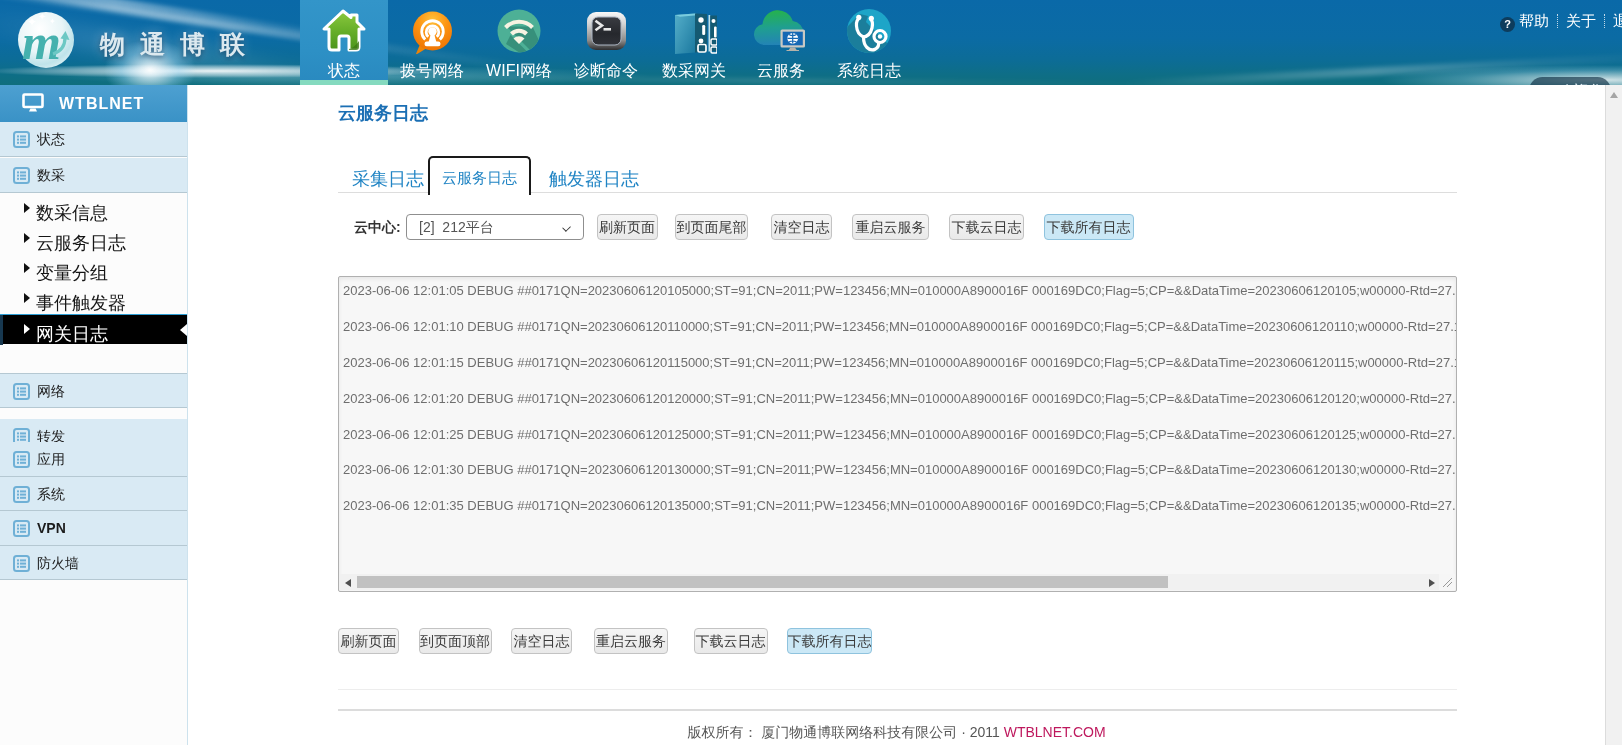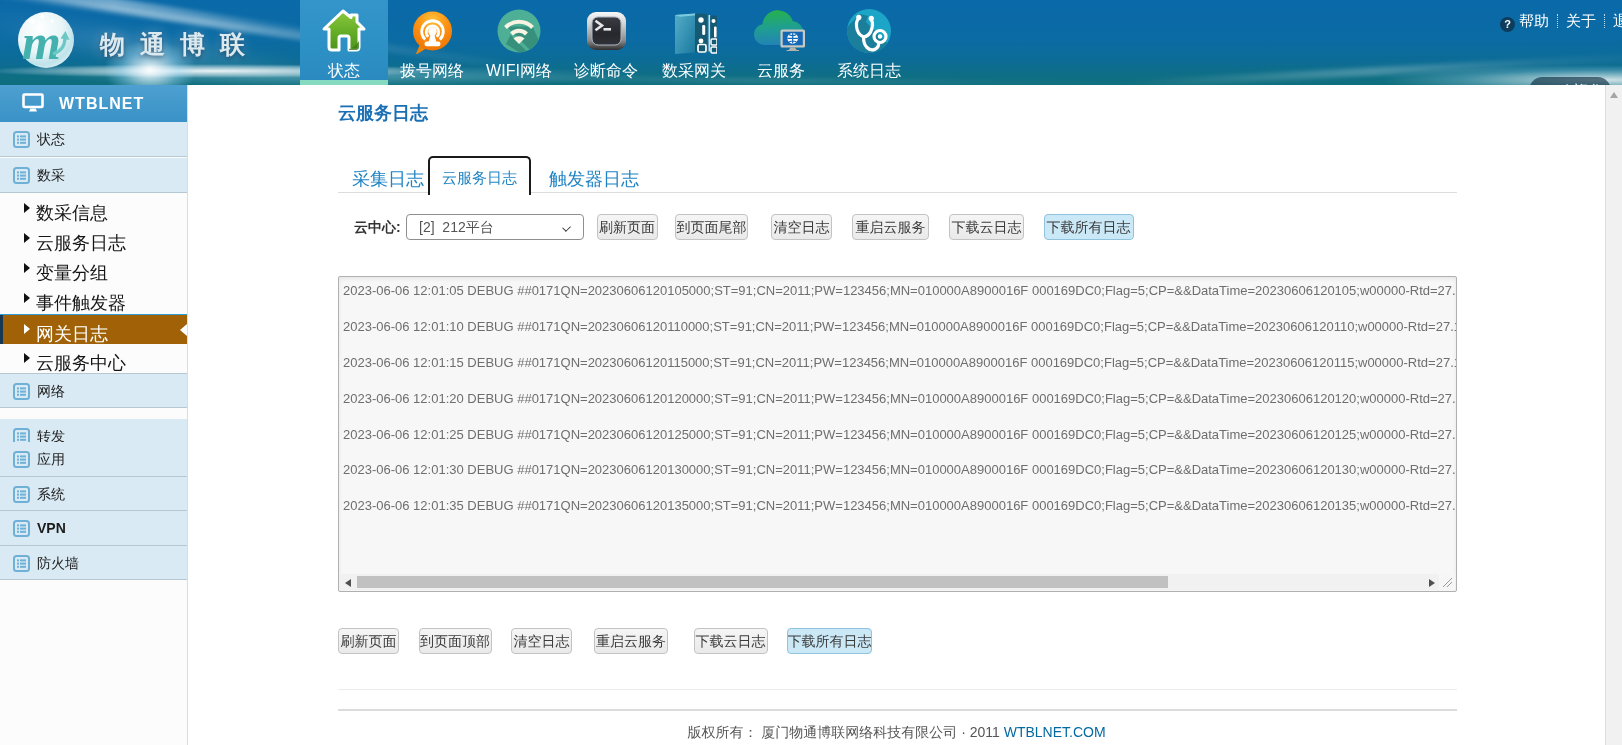--- a/index.html
+++ b/index.html
@@ -48,21 +48,21 @@
 #side-head { position:absolute; left:0; top:85px; width:187px; height:37px;
   background:linear-gradient(180deg,#4da0d1 0%,#3a92c6 100%); color:#fff; font-weight:bold; font-size:16px; letter-spacing:1px; }
 #side-head span { position:absolute; left:59px; top:10px; }
 #side-head svg { position:absolute; left:22px; top:8px; }
 .mitem { position:absolute; left:0; width:187px; height:35px; background:#d9eaf4; border-bottom:1px solid #b5c8d2; color:#1c1c1c; font-size:14px; }
 .mitem span { position:absolute; left:37px; top:9px; }
 .mitem svg { position:absolute; left:13px; top:9px; }
 .subitem { position:absolute; left:0; width:187px; height:30px; background:#fcfcfc; color:#151515; font-size:18px; }
 .subitem .tri { position:absolute; left:24px; top:9px; width:0; height:0; border-left:6px solid #111; border-top:5px solid transparent; border-bottom:5px solid transparent; }
 .subitem span { position:absolute; left:36px; top:7px; }
-#sub-active { background:#a16207; color:#fff; border-top:1px solid #2d9ed4; }
+#sub-active { background:#000000; color:#fff; border-top:1px solid #2d9ed4; }
 #sub-active .tri { border-left-color:#fff; }
 #sub-active .bar { position:absolute; left:0; top:0; width:3px; height:30px; background:#173850; }
 #sub-active .notch { position:absolute; left:auto; right:0; top:9px; width:0; height:0; border-right:7px solid #fff; border-top:6px solid transparent; border-bottom:6px solid transparent; }
 
 
 #title { position:absolute; left:338px; top:101px; font-size:18px; font-weight:bold; color:#1b6fb4; }
 #tabline { position:absolute; left:338px; top:192px; width:1119px; height:1px; background:#dddddd; }
 .tabtxt { position:absolute; top:167px; font-size:18px; color:#2084c4; }
 #tab-active { position:absolute; left:428px; top:156px; width:103px; height:39px; background:#fff; border:2px solid #1a1a1a; border-bottom:none; border-radius:5px 5px 0 0; z-index:3; }
 #tab-active span { position:absolute; left:0; right:0; top:11px; text-align:center; font-size:15px; color:#2084c4; }
@@ -84,21 +84,21 @@
 #hleft { left:5px; border-right:6px solid #505050; border-top:4px solid transparent; border-bottom:4px solid transparent; }
 #hright { right:6px; border-left:6px solid #505050; border-top:4px solid transparent; border-bottom:4px solid transparent; }
 #corner { position:absolute; right:1px; bottom:1px; width:16px; height:16px; background:#f6f6f6; }
 #corner:before { content:""; position:absolute; right:3px; bottom:3px; width:9px; height:9px;
   background:linear-gradient(135deg, transparent 45%, #999 45%, #999 52%, transparent 52%, transparent 70%, #999 70%, #999 77%, transparent 77%); }
 
 
 #fline1 { position:absolute; left:338px; top:689px; width:1119px; height:1px; background:#ededed; }
 #fline2 { position:absolute; left:338px; top:709px; width:1119px; height:2px; background:#dcdcdc; }
 #footer { position:absolute; left:188px; top:724px; width:1417px; text-align:center; font-size:14px; color:#555; }
-#footer a { color:#0369a1; text-decoration:none; }
+#footer a { color:#be185d; text-decoration:none; }
 
 
 #vscroll { position:absolute; right:0; top:85px; width:17px; height:660px; background:#f1f1f1; border-left:1px solid #dcdcdc; }
 #vscroll .up { position:absolute; left:4px; top:7px; width:0; height:0; border-bottom:6px solid #a5a5a5; border-left:4.5px solid transparent; border-right:4.5px solid transparent; }
 </style>
 </head>
 <body>
 <div id="page">
 
   <div id="topbar">
@@ -323,24 +323,20 @@
   <div class="subitem" style="top:284px;">
       <span class="tri"></span>
       <span>事件触发器</span>
     </div>
   <div class="subitem" id="sub-active" style="top:314px;">
       <span class="bar"></span>
       <span class="tri"></span>
       <span>网关日志</span>
       <span class="notch"></span>
     </div>
-  <div class="subitem" style="top:344px;">
-      <span class="tri"></span>
-      <span>云服务中心</span>
-    </div>
 
   <div class="mitem" style="top:372.5px; height:35px; border-top:1px solid #b5c8d2;">
       <svg width="17" height="17" viewBox="0 0 17 17">
         <rect x="1" y="1" width="15" height="15" rx="2.5" fill="none" stroke="#6fb0d6" stroke-width="2"></rect>
         <rect x="4" y="4.4" width="2" height="2" fill="#6fb0d6"></rect>
         <rect x="7" y="4.4" width="6" height="2" fill="#6fb0d6"></rect>
         <rect x="4" y="7.6" width="2" height="2" fill="#6fb0d6"></rect>
         <rect x="7" y="7.6" width="6" height="2" fill="#6fb0d6"></rect>
         <rect x="4" y="10.8" width="2" height="2" fill="#6fb0d6"></rect>
         <rect x="7" y="10.8" width="6" height="2" fill="#6fb0d6"></rect>

